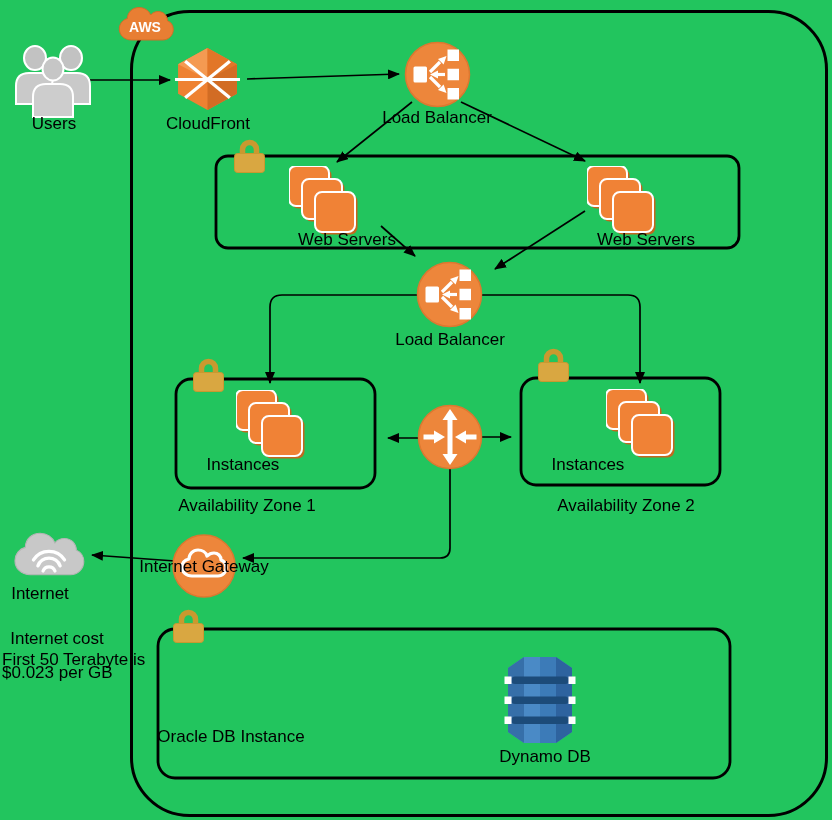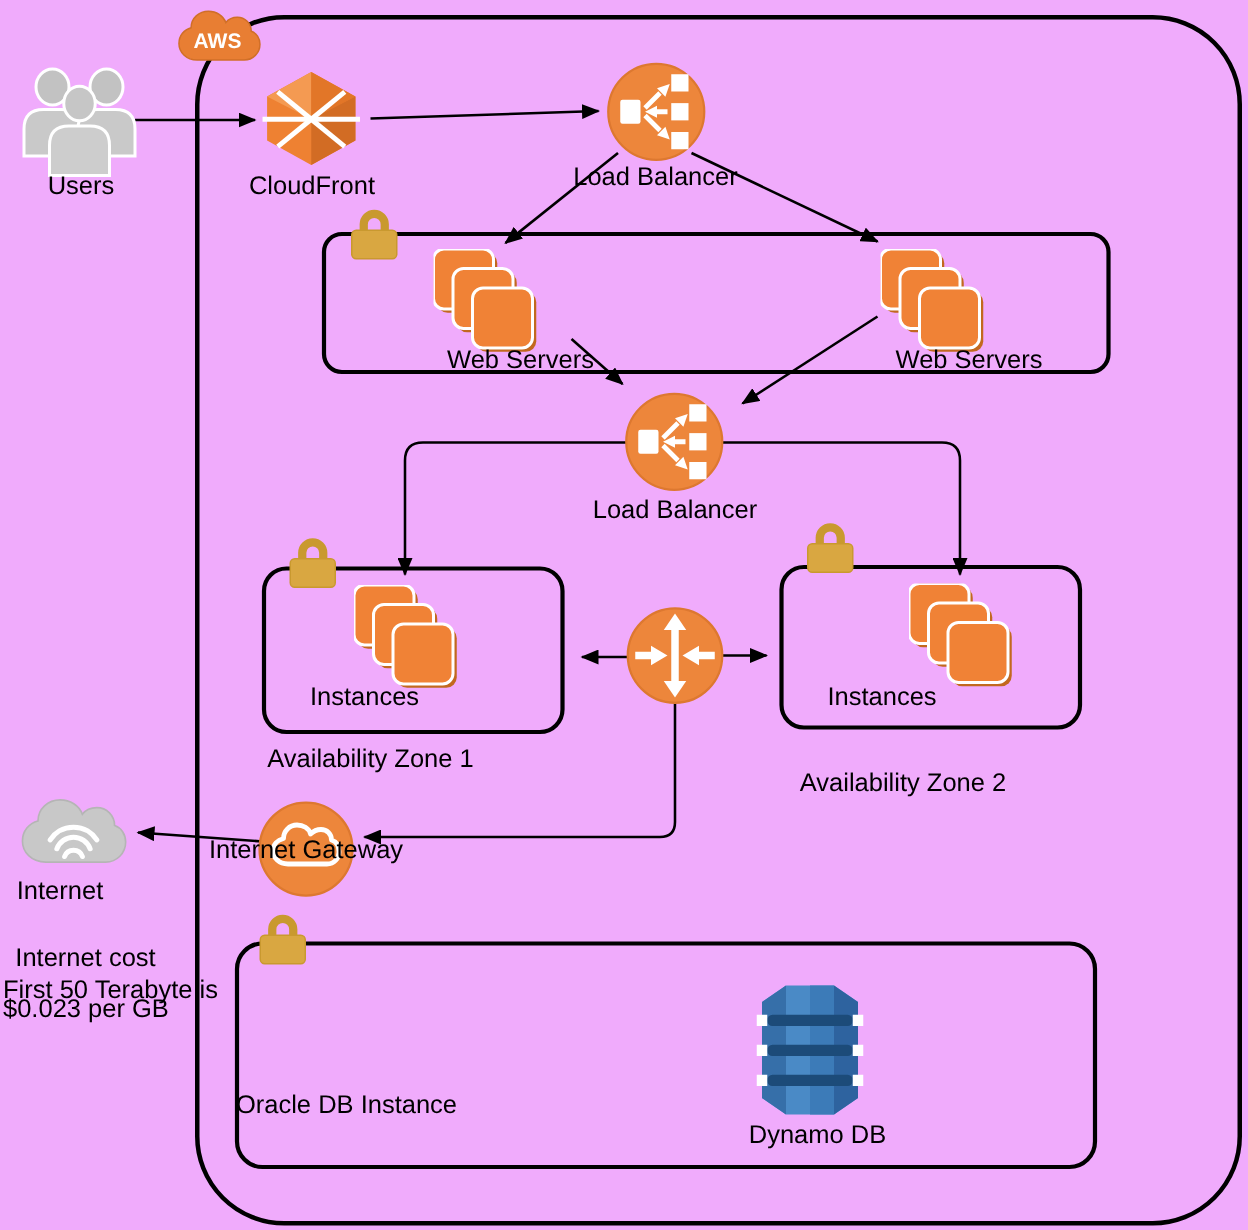--- a/index.html
+++ b/index.html
@@ -1,16 +1,16 @@
 <!DOCTYPE html>
 <html><head>
 <meta charset="utf-8">
 <style>
   html,body{margin:0;padding:0;background:#fff;}
-  #canvas{position:relative;width:832px;height:820px;background:#f0abfc;overflow:hidden;
+  #canvas{position:relative;width:832px;height:820px;background:#22c55e;overflow:hidden;
           font-family:"Liberation Sans",sans-serif;}
   #edges{position:absolute;left:0;top:0;z-index:1;}
   .node{position:absolute;z-index:2;}
   .lbl{position:absolute;z-index:3;font-size:17px;line-height:1.15;color:#000;
        text-align:center;white-space:nowrap;}
   .lbl.left{text-align:left;}
   svg{display:block;}
 </style>
 </head>
 <body>
@@ -205,21 +205,21 @@
         <rect x="2.5" y="2.5" width="40" height="40" rx="7" fill="#C2681F"></rect>
         <rect x="0" y="0" width="40" height="40" rx="7" fill="#F08236" stroke="#fff" stroke-width="2"></rect>
         <rect x="15.5" y="15.5" width="40" height="40" rx="7" fill="#C2681F"></rect>
         <rect x="13" y="13" width="40" height="40" rx="7" fill="#F08236" stroke="#fff" stroke-width="2"></rect>
         <rect x="28.5" y="28.5" width="40" height="40" rx="7" fill="#C2681F"></rect>
         <rect x="26" y="26" width="40" height="40" rx="7" fill="#F08236" stroke="#fff" stroke-width="2"></rect>
       </g>
     </svg>
   </div>
   <div class="lbl" style="left:538px;top:455px;width:100px;">Instances</div>
-  <div class="lbl" style="left:512px;top:496px;width:180px;margin-top:16px;">Availability Zone 2</div>
+  <div class="lbl" style="left:536px;top:496px;width:180px;">Availability Zone 2</div>
 
   <div class="node" style="left:12px;top:527px;">
     <svg width="74" height="54" viewBox="0 0 100 72">
       <path d="M 25,64 C 12,64 4,55 4,45 C 4,36 10,29 18,27 C 18,16 27,8 38,8 C 47,8 55,13 58,21 C 61,17 66,15 71,15 C 80,15 87,22 87,31 C 93,33 97,39 97,46 C 97,56 89,64 79,64 Z" fill="#C8C8C8" stroke="#B5B5B5" stroke-width="1.5"></path>
       <g stroke="#fff" stroke-width="4.5" fill="none" stroke-linecap="round">
         <path d="M 29,44 A 25,25 0 0 1 71,44"></path>
         <path d="M 35,52 A 16,16 0 0 1 65,52"></path>
         <path d="M 42,59 A 8.5,8.5 0 0 1 58,59"></path>
       </g>
     </svg>

